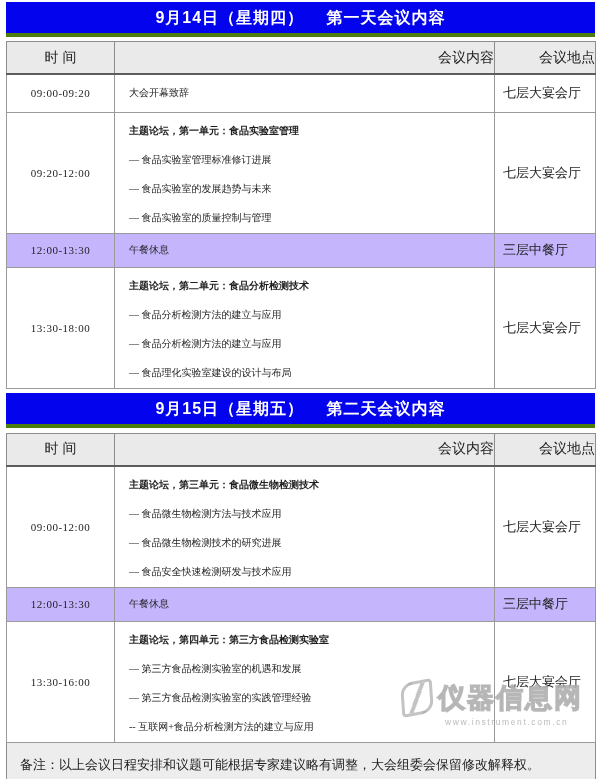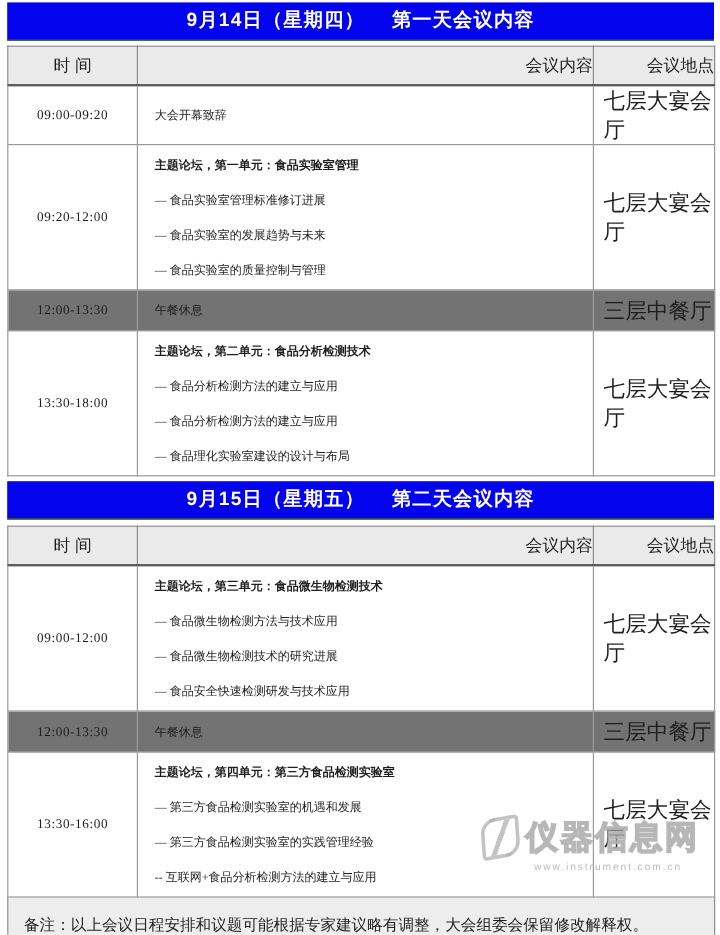--- a/index.html
+++ b/index.html
@@ -8,21 +8,21 @@
     font-family:"Liberation Serif","DejaVu Serif",serif;color:#1e1e1e;
     overflow:hidden;
   }
   .page{position:absolute;left:6px;top:2px;width:589px;}
 
   
   .banner{
     height:31px;line-height:31px;background:#0303ee;color:#ffffff;
     text-align:center;font-family:"Liberation Sans","DejaVu Sans",sans-serif;
     font-weight:bold;font-size:16px;letter-spacing:1px;
-    border-bottom:1px solid #4d7c0f;
+    border-bottom:4px solid #4d7c0f;
   }
   .banner1{margin-bottom:4px;}
   .banner2{margin-top:4px;margin-bottom:5px;}
 
   
   table{
     width:589px;border-collapse:collapse;table-layout:fixed;
     border:1px solid #6e6e6e;
     padding-left:48px;
   }
@@ -38,24 +38,24 @@
   }
   th.h-time{text-align:center;}
   th.h-content{padding-left:14px;}
   th.h-loc{padding-left:8px;}
   td{
     border:1px solid #9a9a9a;vertical-align:middle;
     font-size:13px;padding:0;
   }
   td.time{text-align:center;letter-spacing:0.5px;font-size:11px;}
   td.content{padding-left:14px;padding-right:8px;font-size:10px;}
-  td.loc{padding-left:8px;font-size:18px;}
+  td.loc{padding-left:8px;font-size:13px;}
   tr.r-single{height:38px;}
   tr.r-lunch{height:34px;}
-  tr.r-lunch td{background:#737373;}
+  tr.r-lunch td{background:#c4b5fd;}
   tr.r-multi1{height:117px;}
   tr.r-multi2{height:118px;}
   tr.r-multi3{height:120px;}
   tr.r-multi4{height:110px;}
   .cellstack{padding:9px 0 6px 0;}
   .cellstack > div{line-height:18px;margin:0 0 11px 0;}
   .cellstack > div:last-child{margin-bottom:0;}
   .unit-title{font-weight:bold;}
   tr.r-note{height:46px;}
   tr.r-note td{

